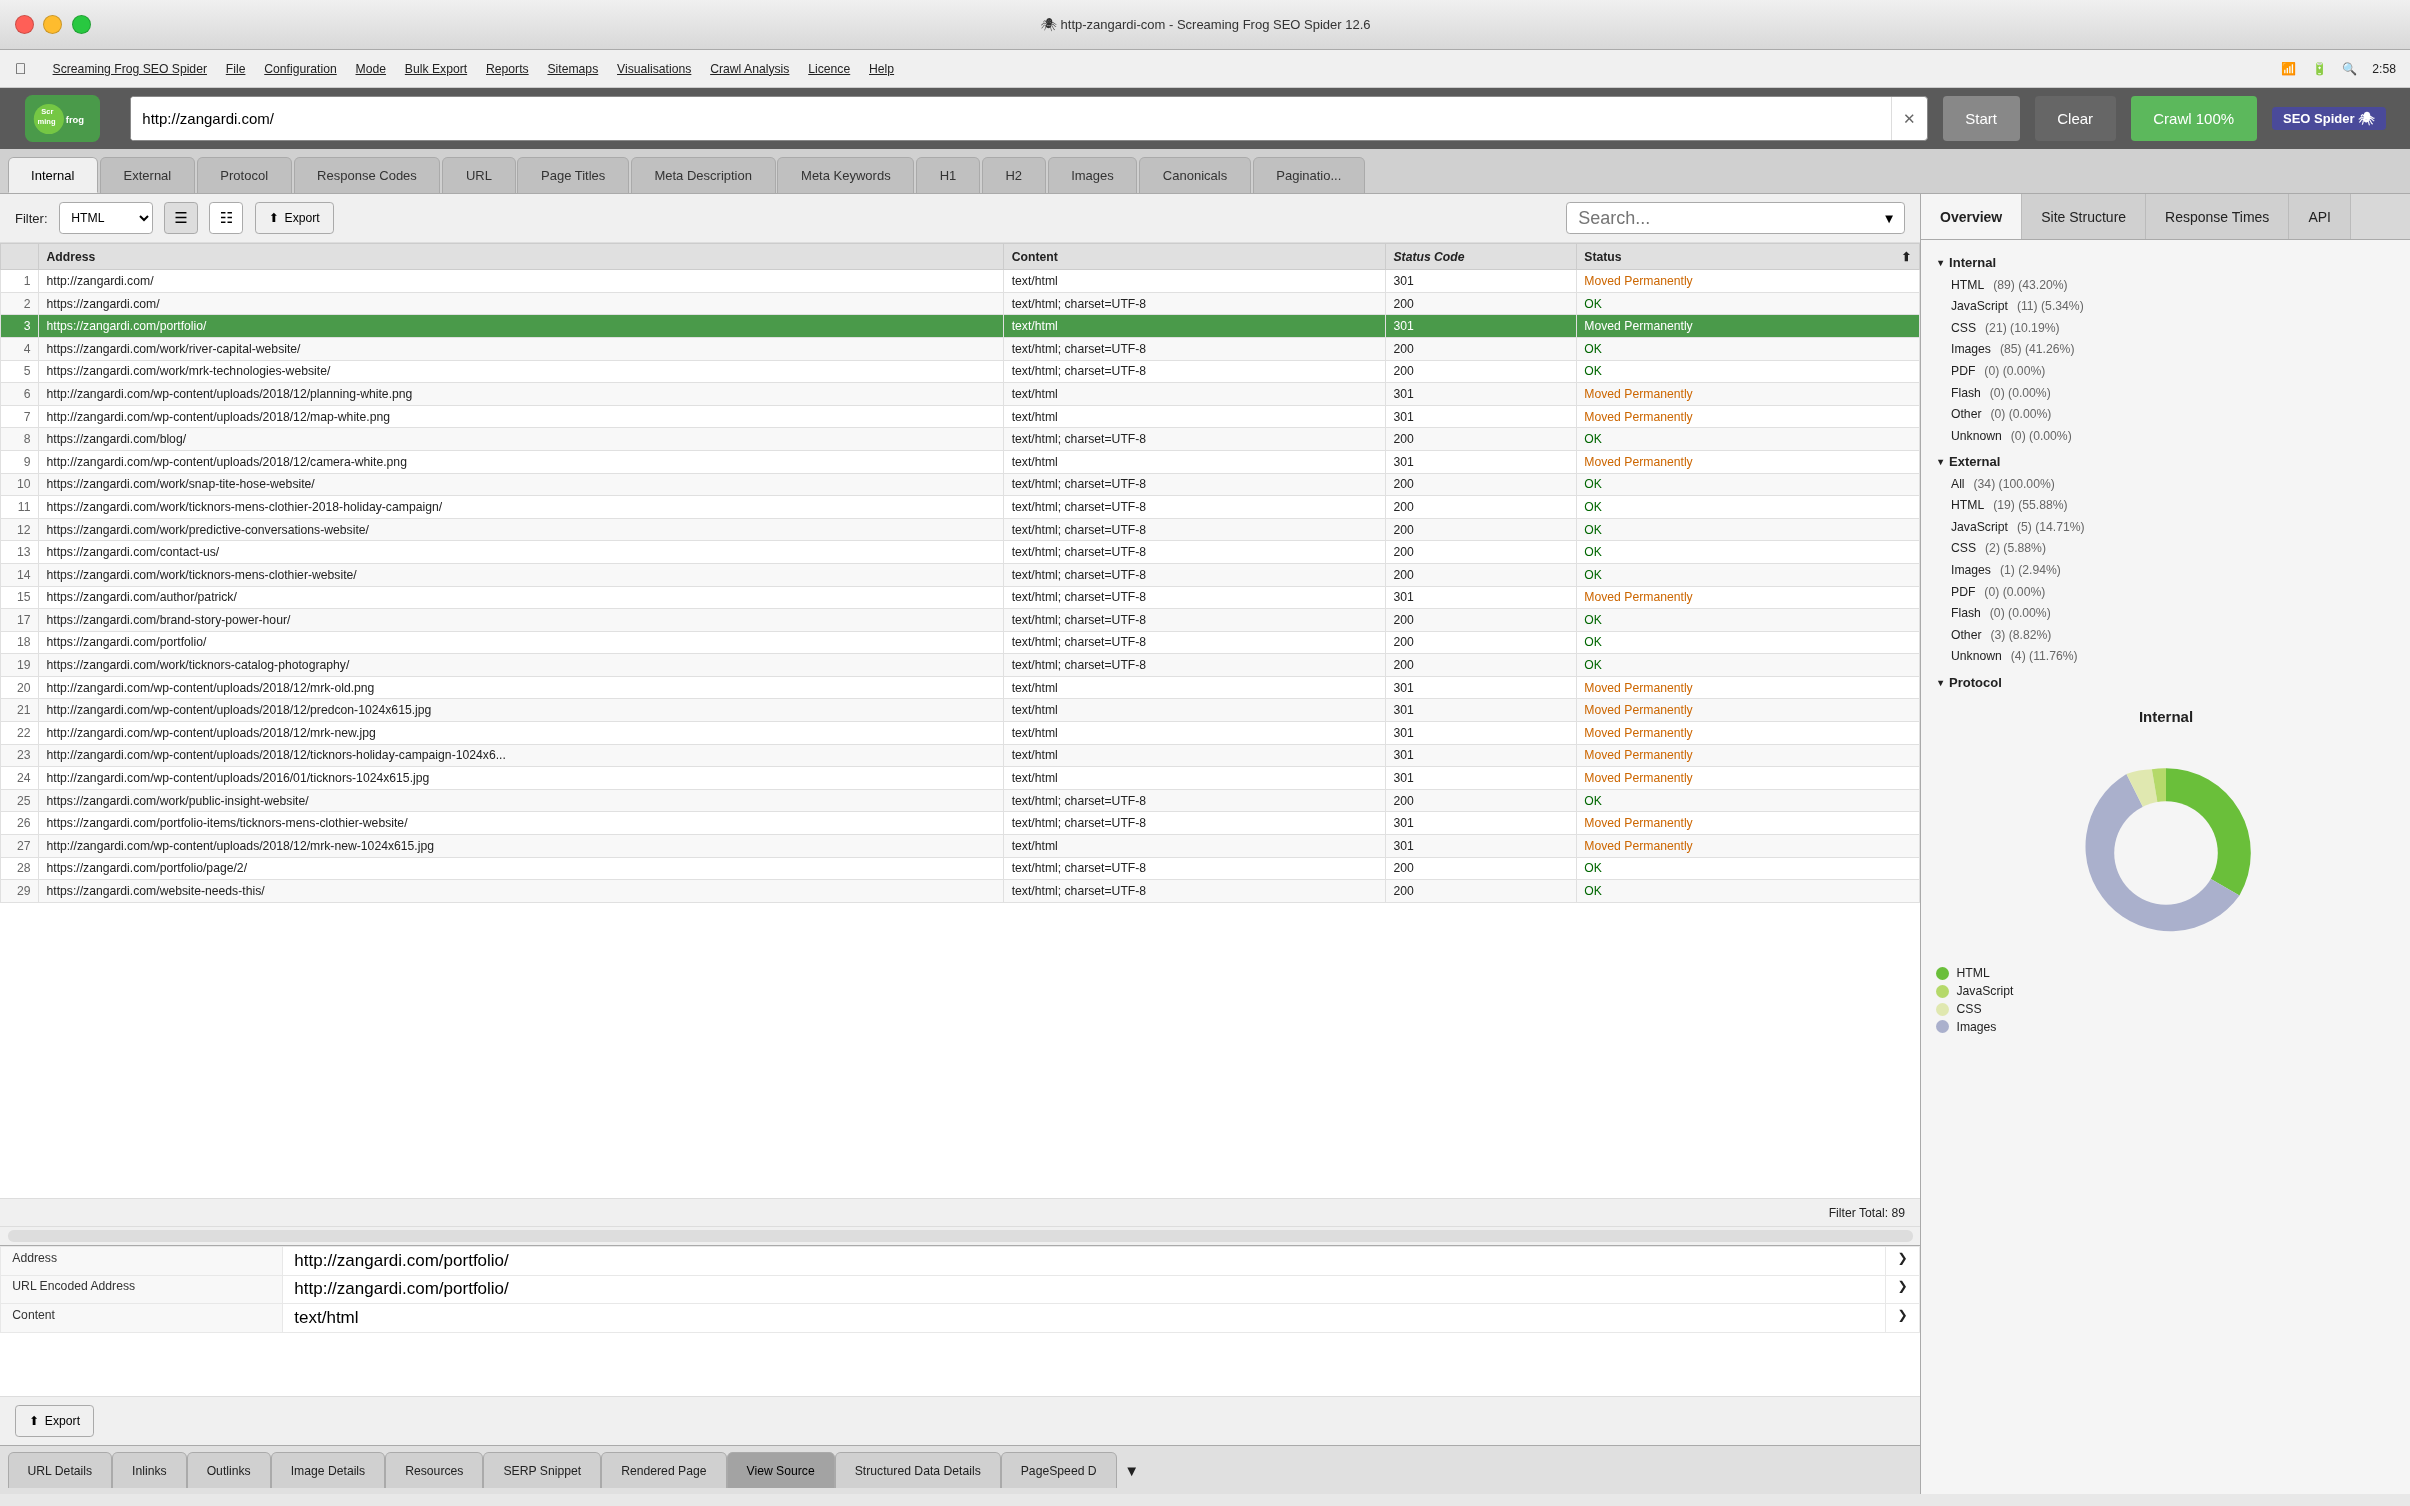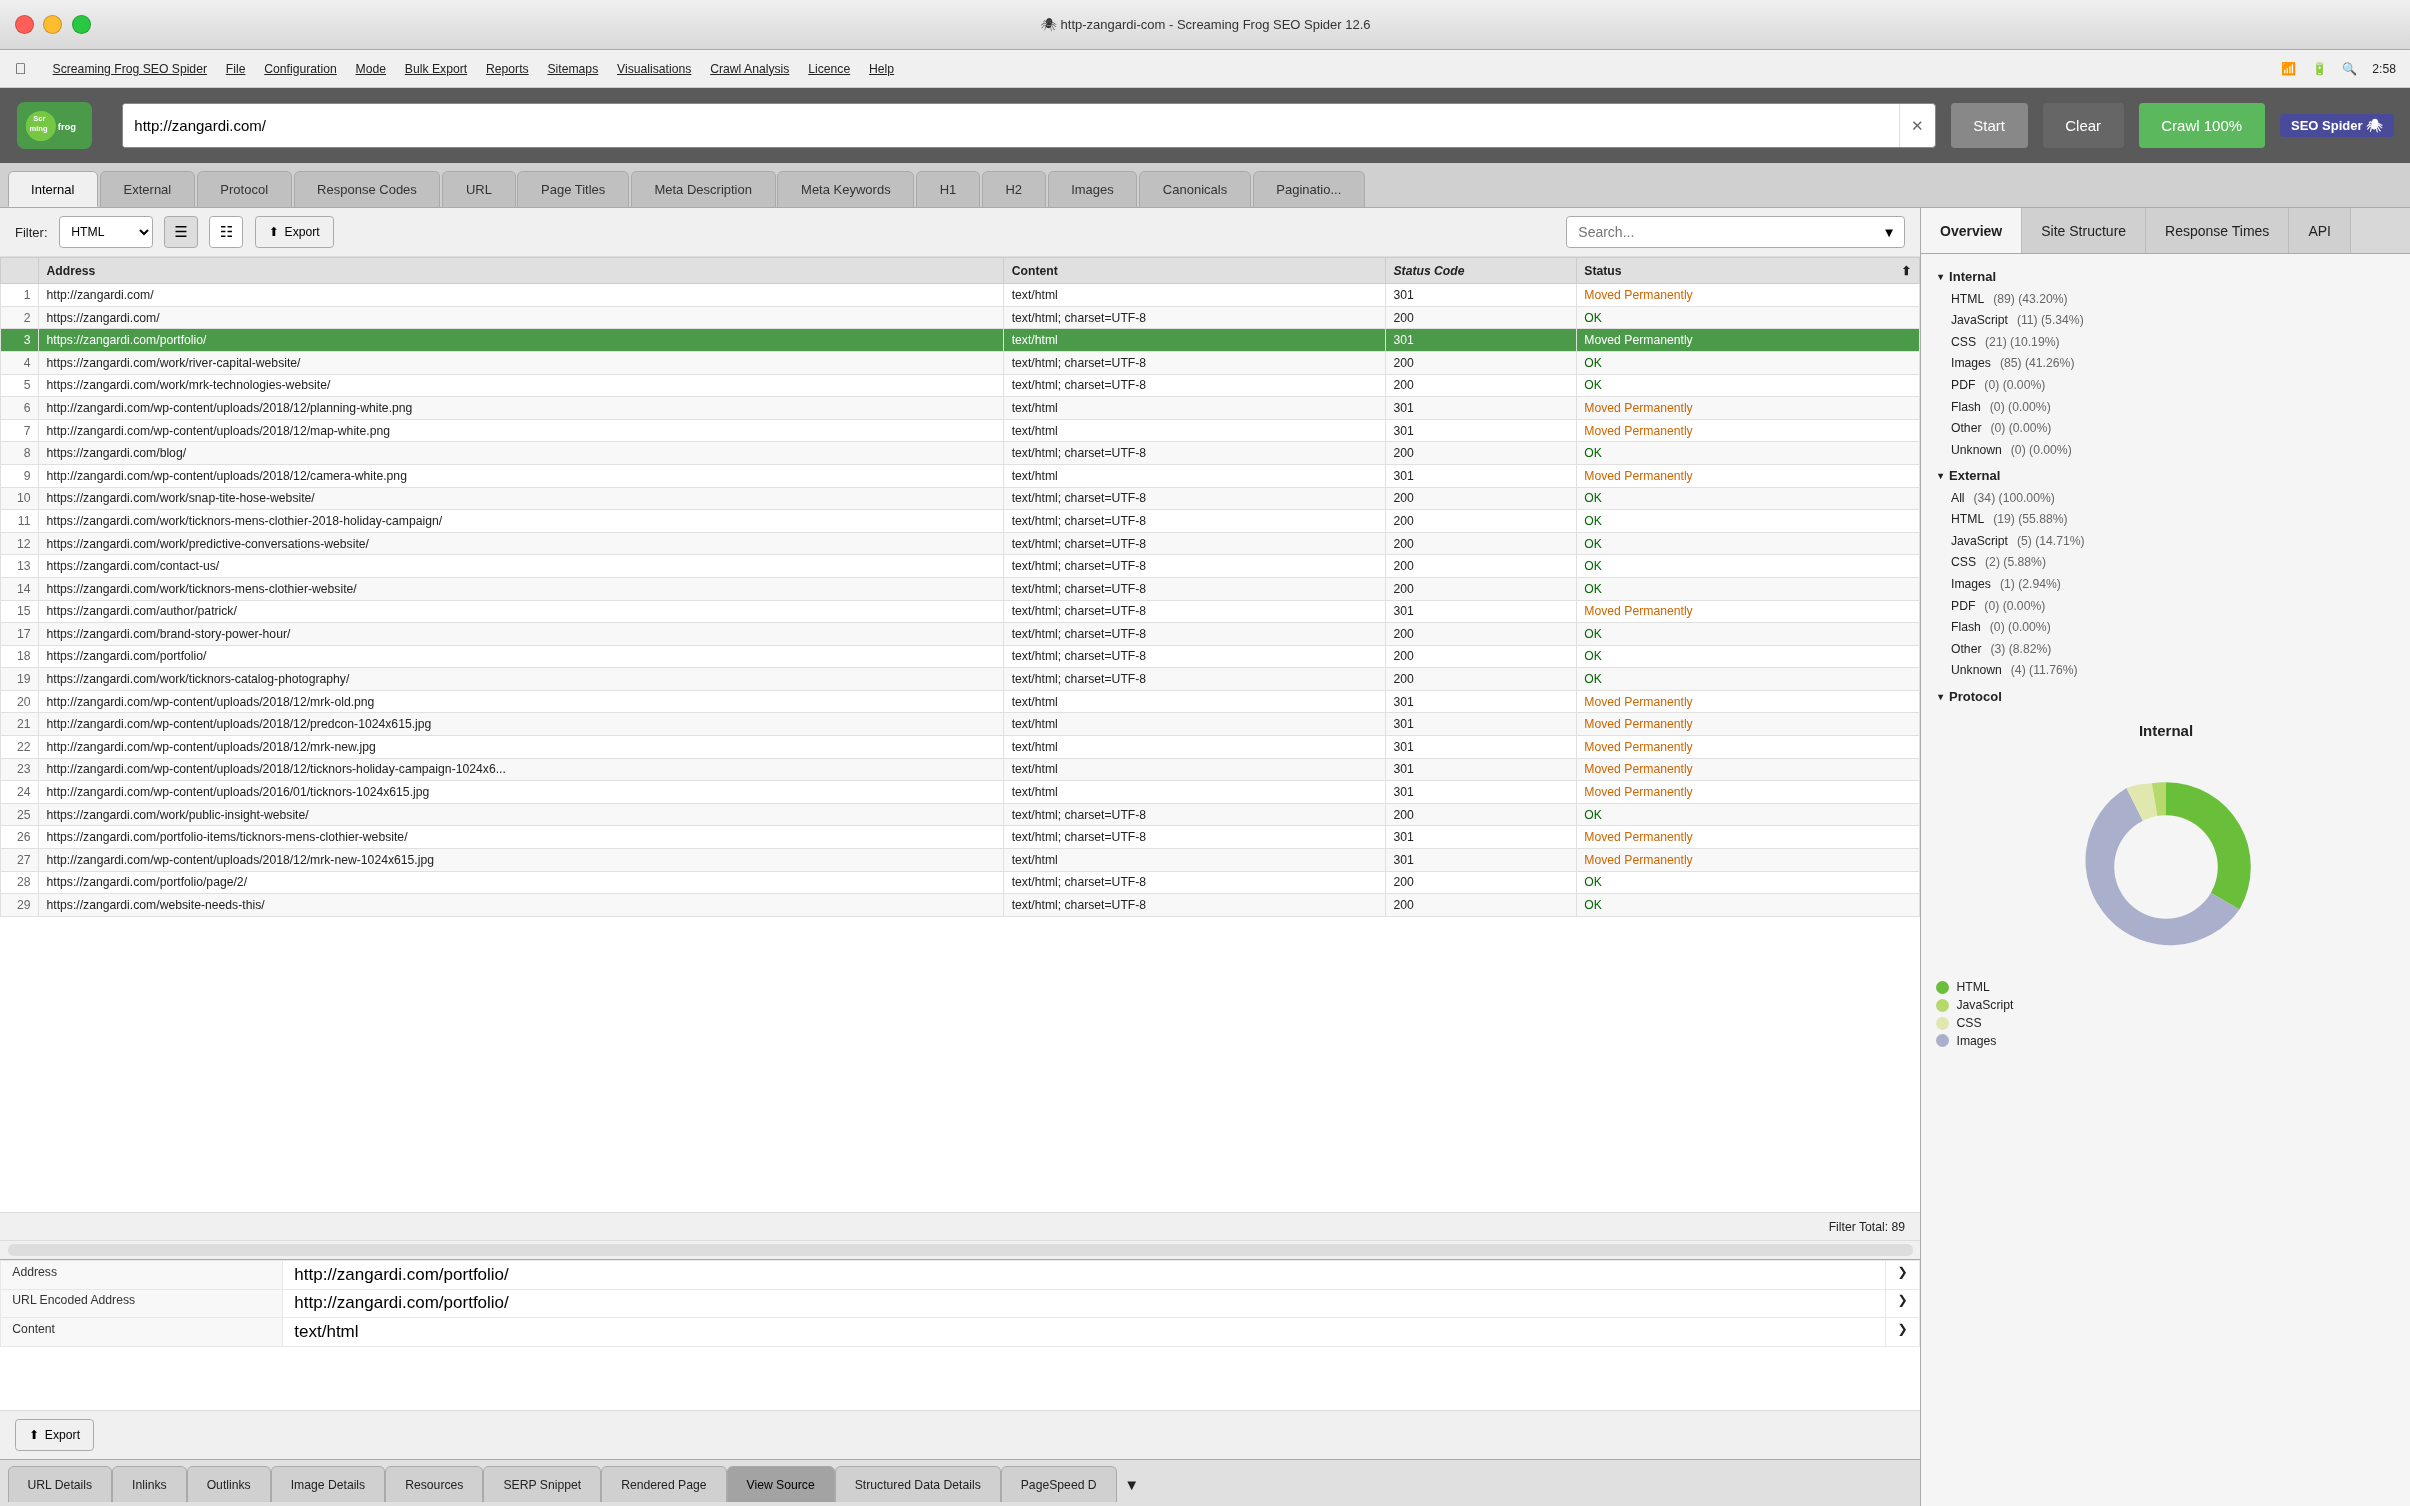--- a/index.html
+++ b/index.html
@@ -59,24 +59,24 @@
       display: flex;
       align-items: center;
       gap: 15px;
       font-size: 12.2px;
     }
     .time { font-weight: 500; }
 
     
     .app-toolbar {
       background: #5a5a5a;
-      height: 75px;
-      display: flex;
-      align-items: center;
-      padding: 0 17px;
+      height: 61px;
+      display: flex;
+      align-items: center;
+      padding: 0 25px;
       gap: 15px;
     }
     .logo-area {
       display: flex;
       align-items: center;
       gap: 7.5px;
       margin-right: 15px;
     }
     .logo-img {
       width: 75px;
@@ -217,21 +217,21 @@
     .search-bar-container {
       margin-left: auto;
       position: relative;
     }
     .search-input {
       height: 32px;
       width: 339px;
       border: 0.9px solid #aaa;
       border-radius: 3.8px;
       padding: 0 11.3px;
-      font-size: 14px;
+      font-size: 18px;
       background: white;
     }
     .search-dropdown-btn {
       position: absolute;
       right: 0;
       top: 0;
       height: 32px;
       width: 32px;
       border: none;
       background: transparent;

